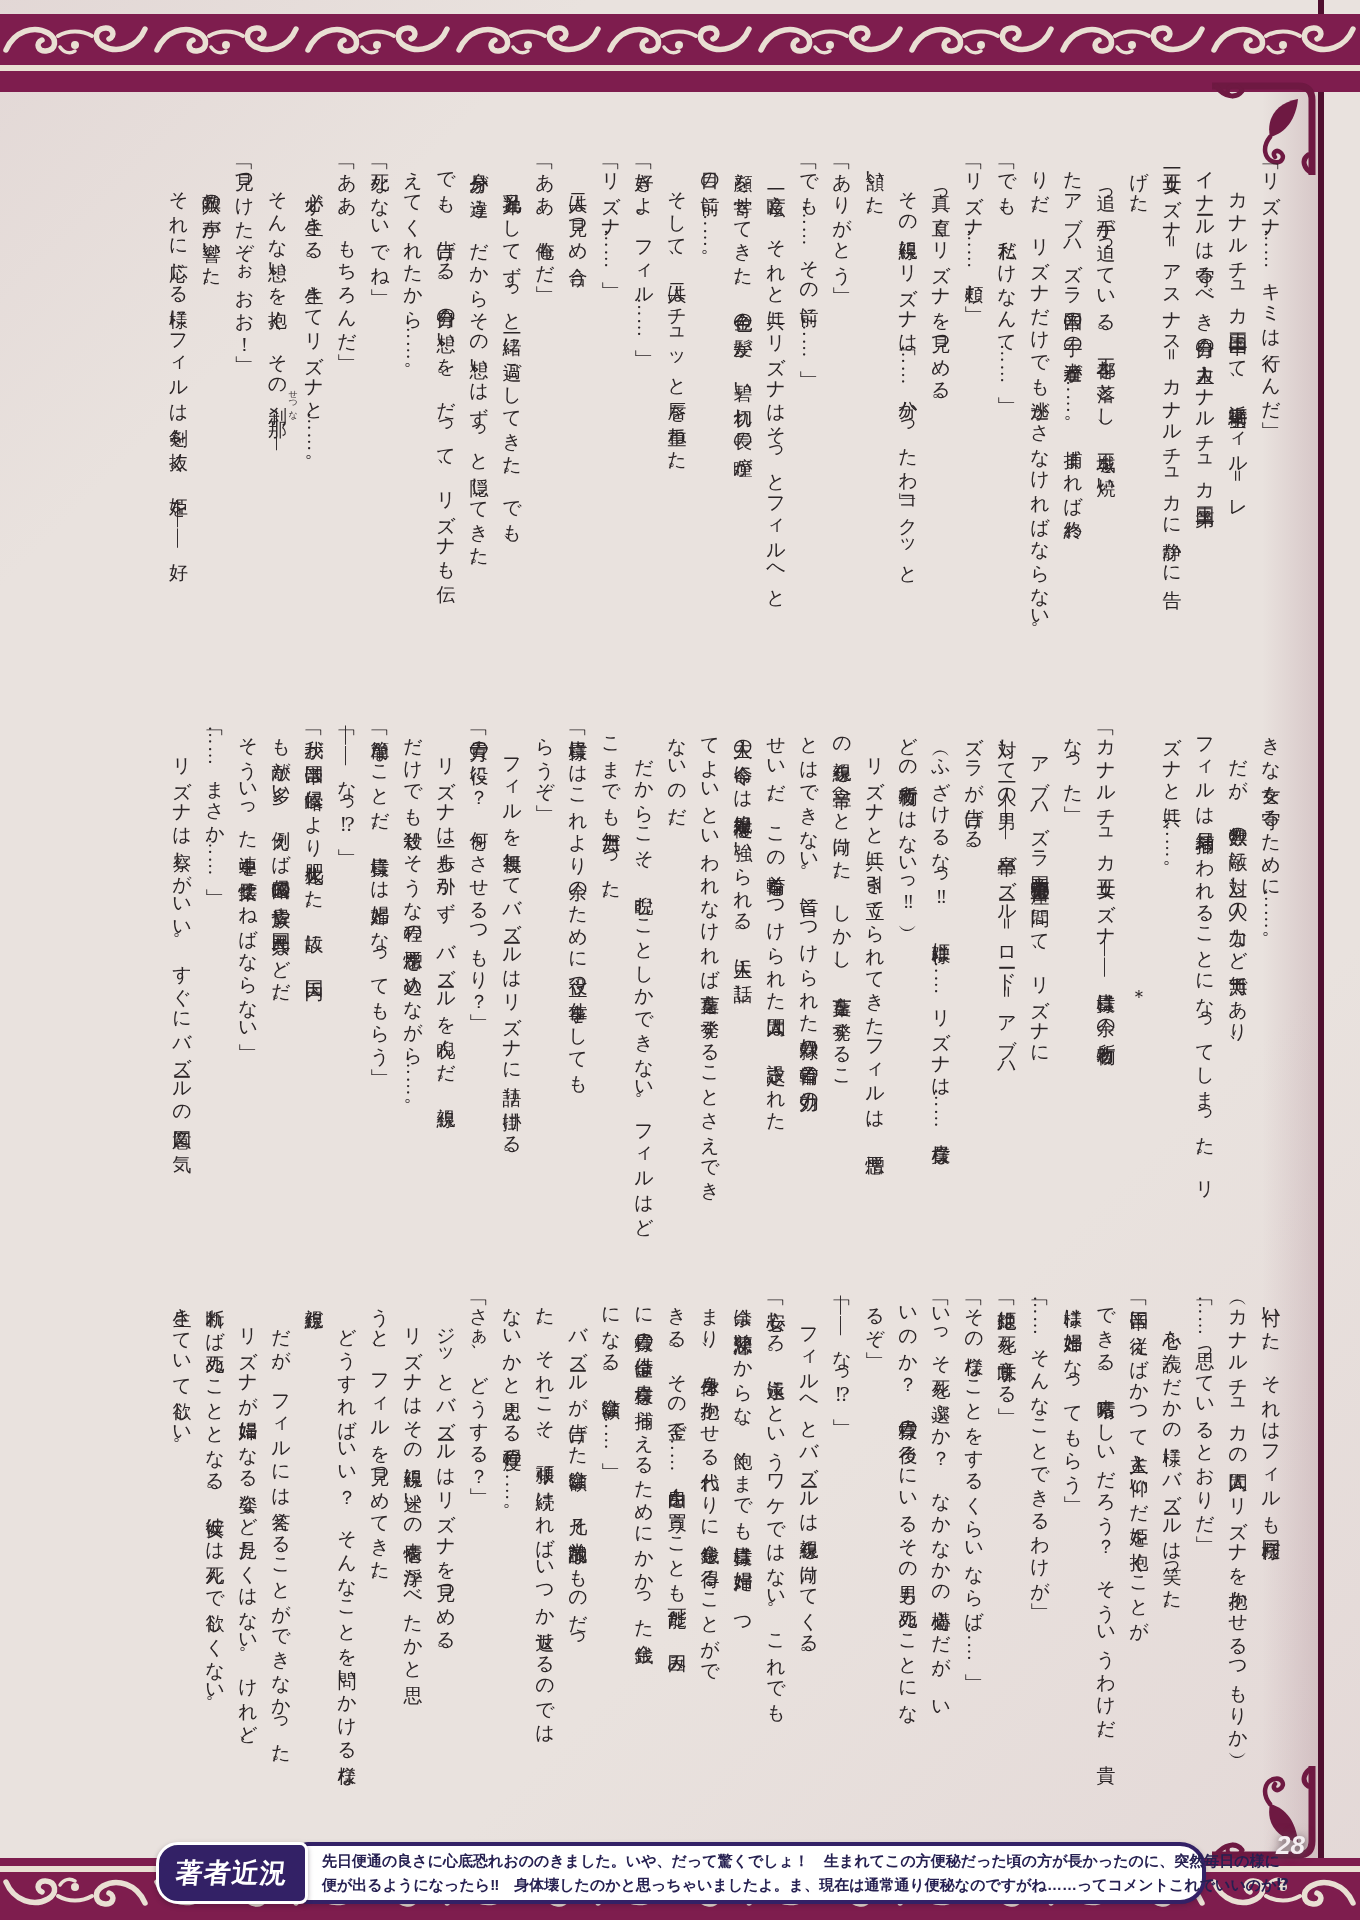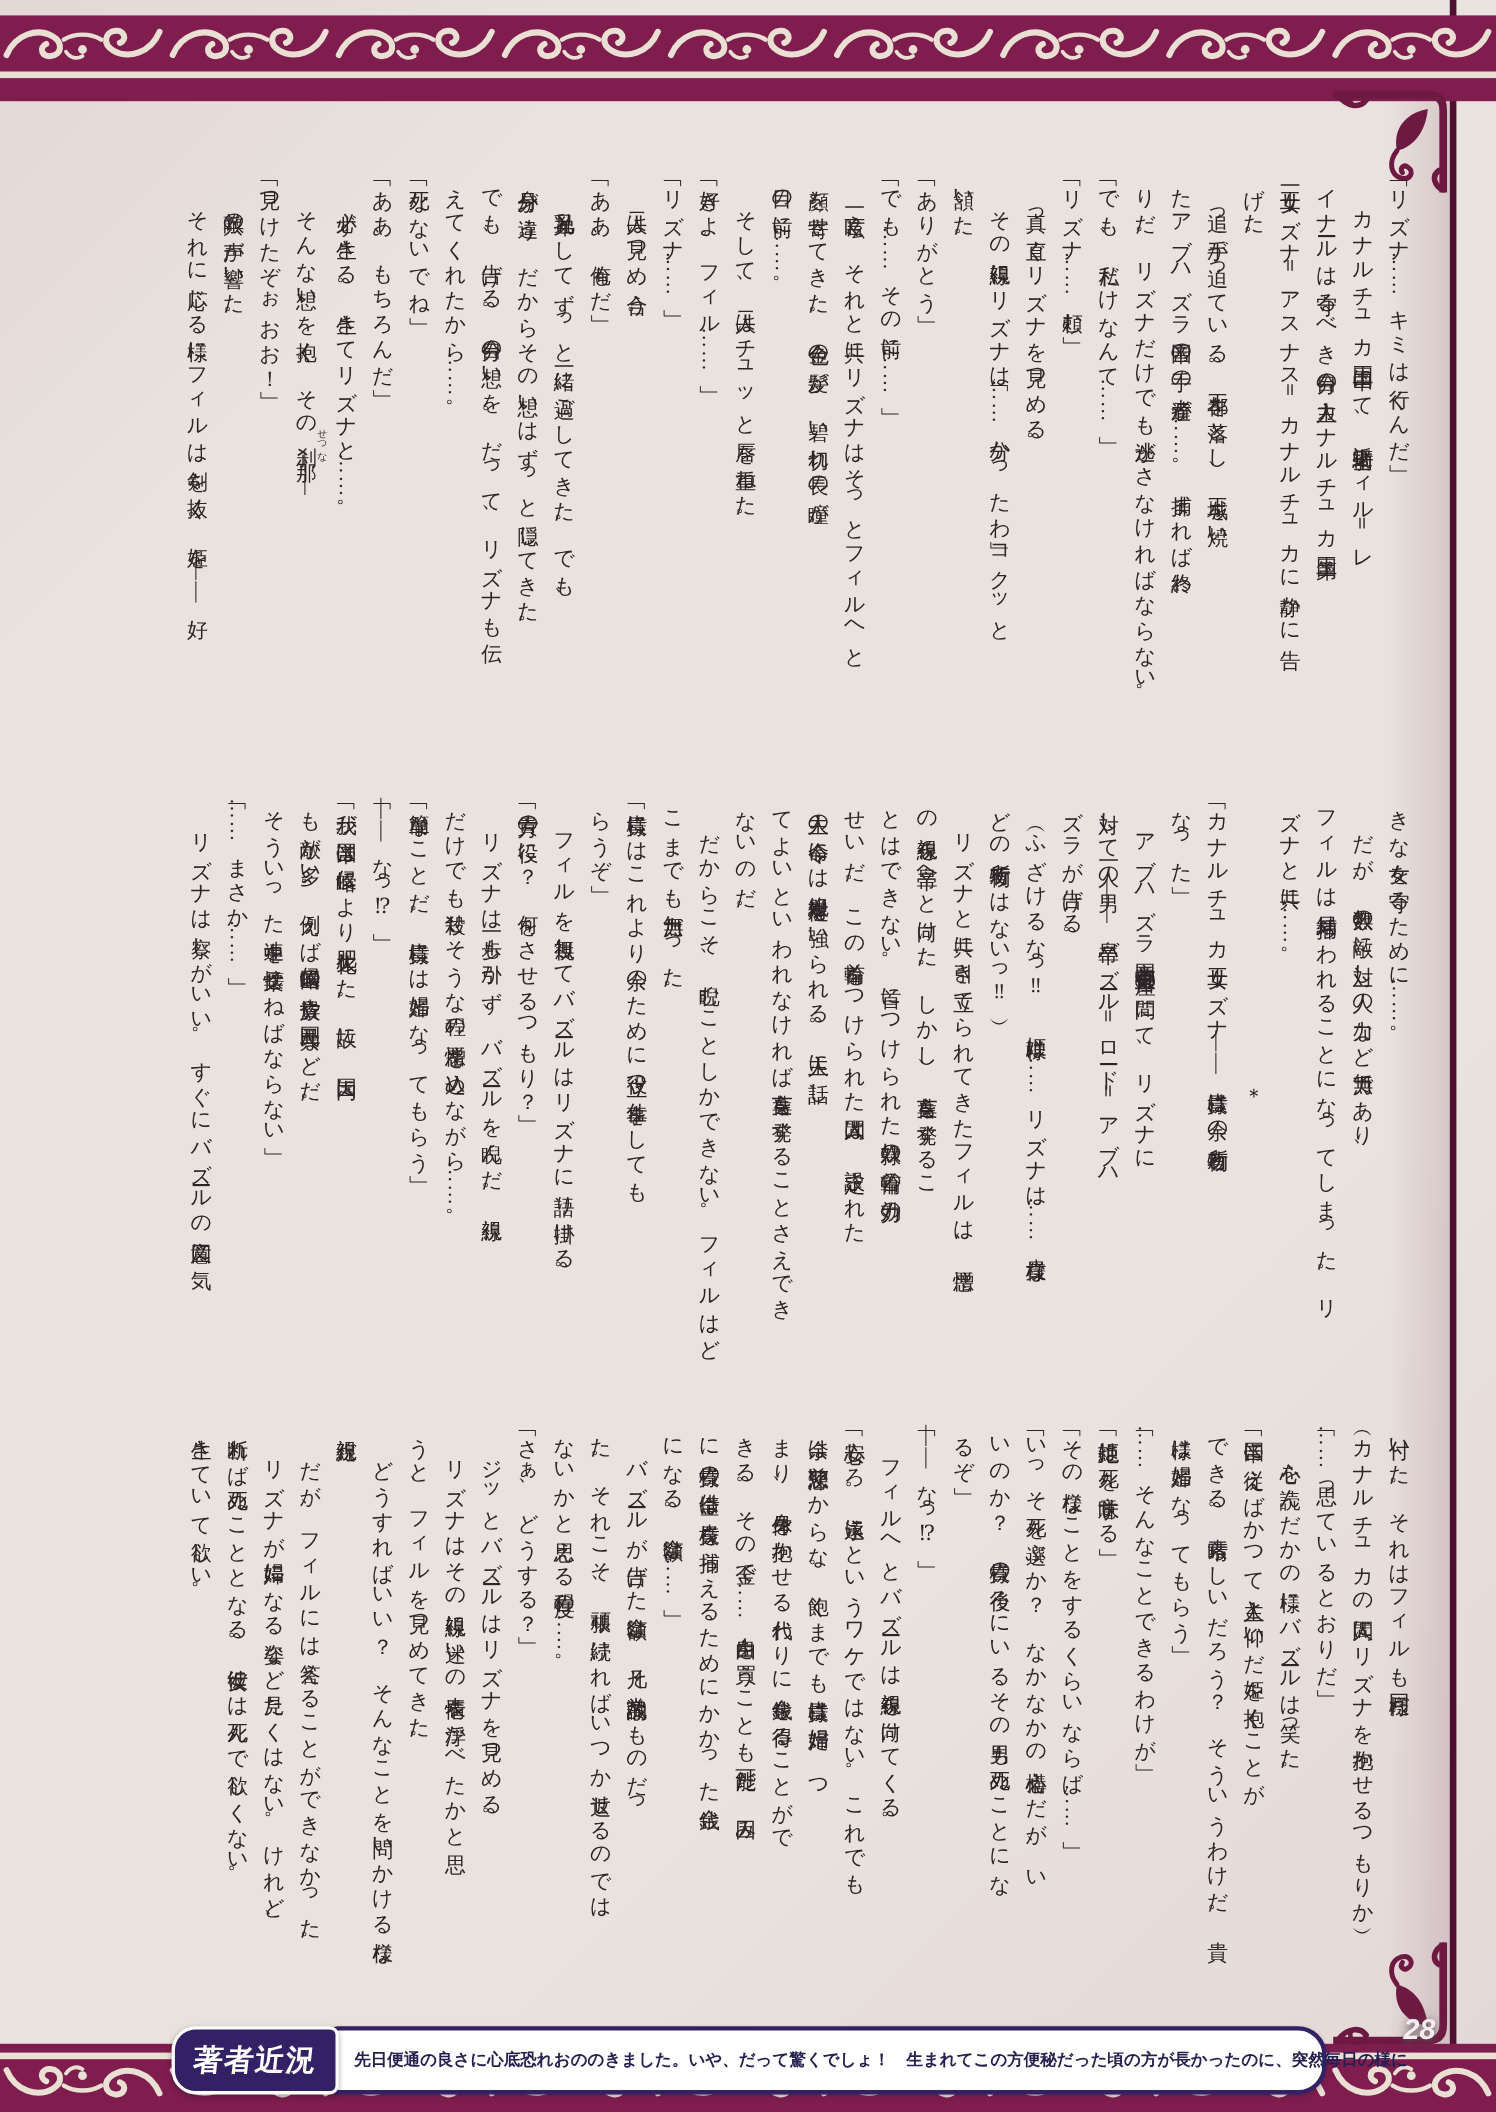--- a/index.html
+++ b/index.html
@@ -254,18 +254,19 @@
       <div class="tcol">断れば死ぬこととなる。彼女には死んで欲しくない。</div>
       <div class="tcol">生きていて欲しい。</div>
     </div>
 
   <div class="footer">
     <div class="footer-label">
       <span>著者近況</span>
     </div>
     <div class="footer-bubble">
       <div class="bubble-line">先日便通の良さに心底恐れおののきました。いや、だって驚くでしょ！　生まれてこの方便秘だった頃の方が長かったのに、突然毎日の様に</div>
+      <div class="bubble-line">便が出るようになったら‼　身体壊したのかと思っちゃいましたよ。ま、現在は通常通り便秘なのですがね……ってコメントこれでいいのか⁉</div>
     </div>
   </div>
 
   <div class="page-number">28</div>
 
 </div>
 
 </body></html>

